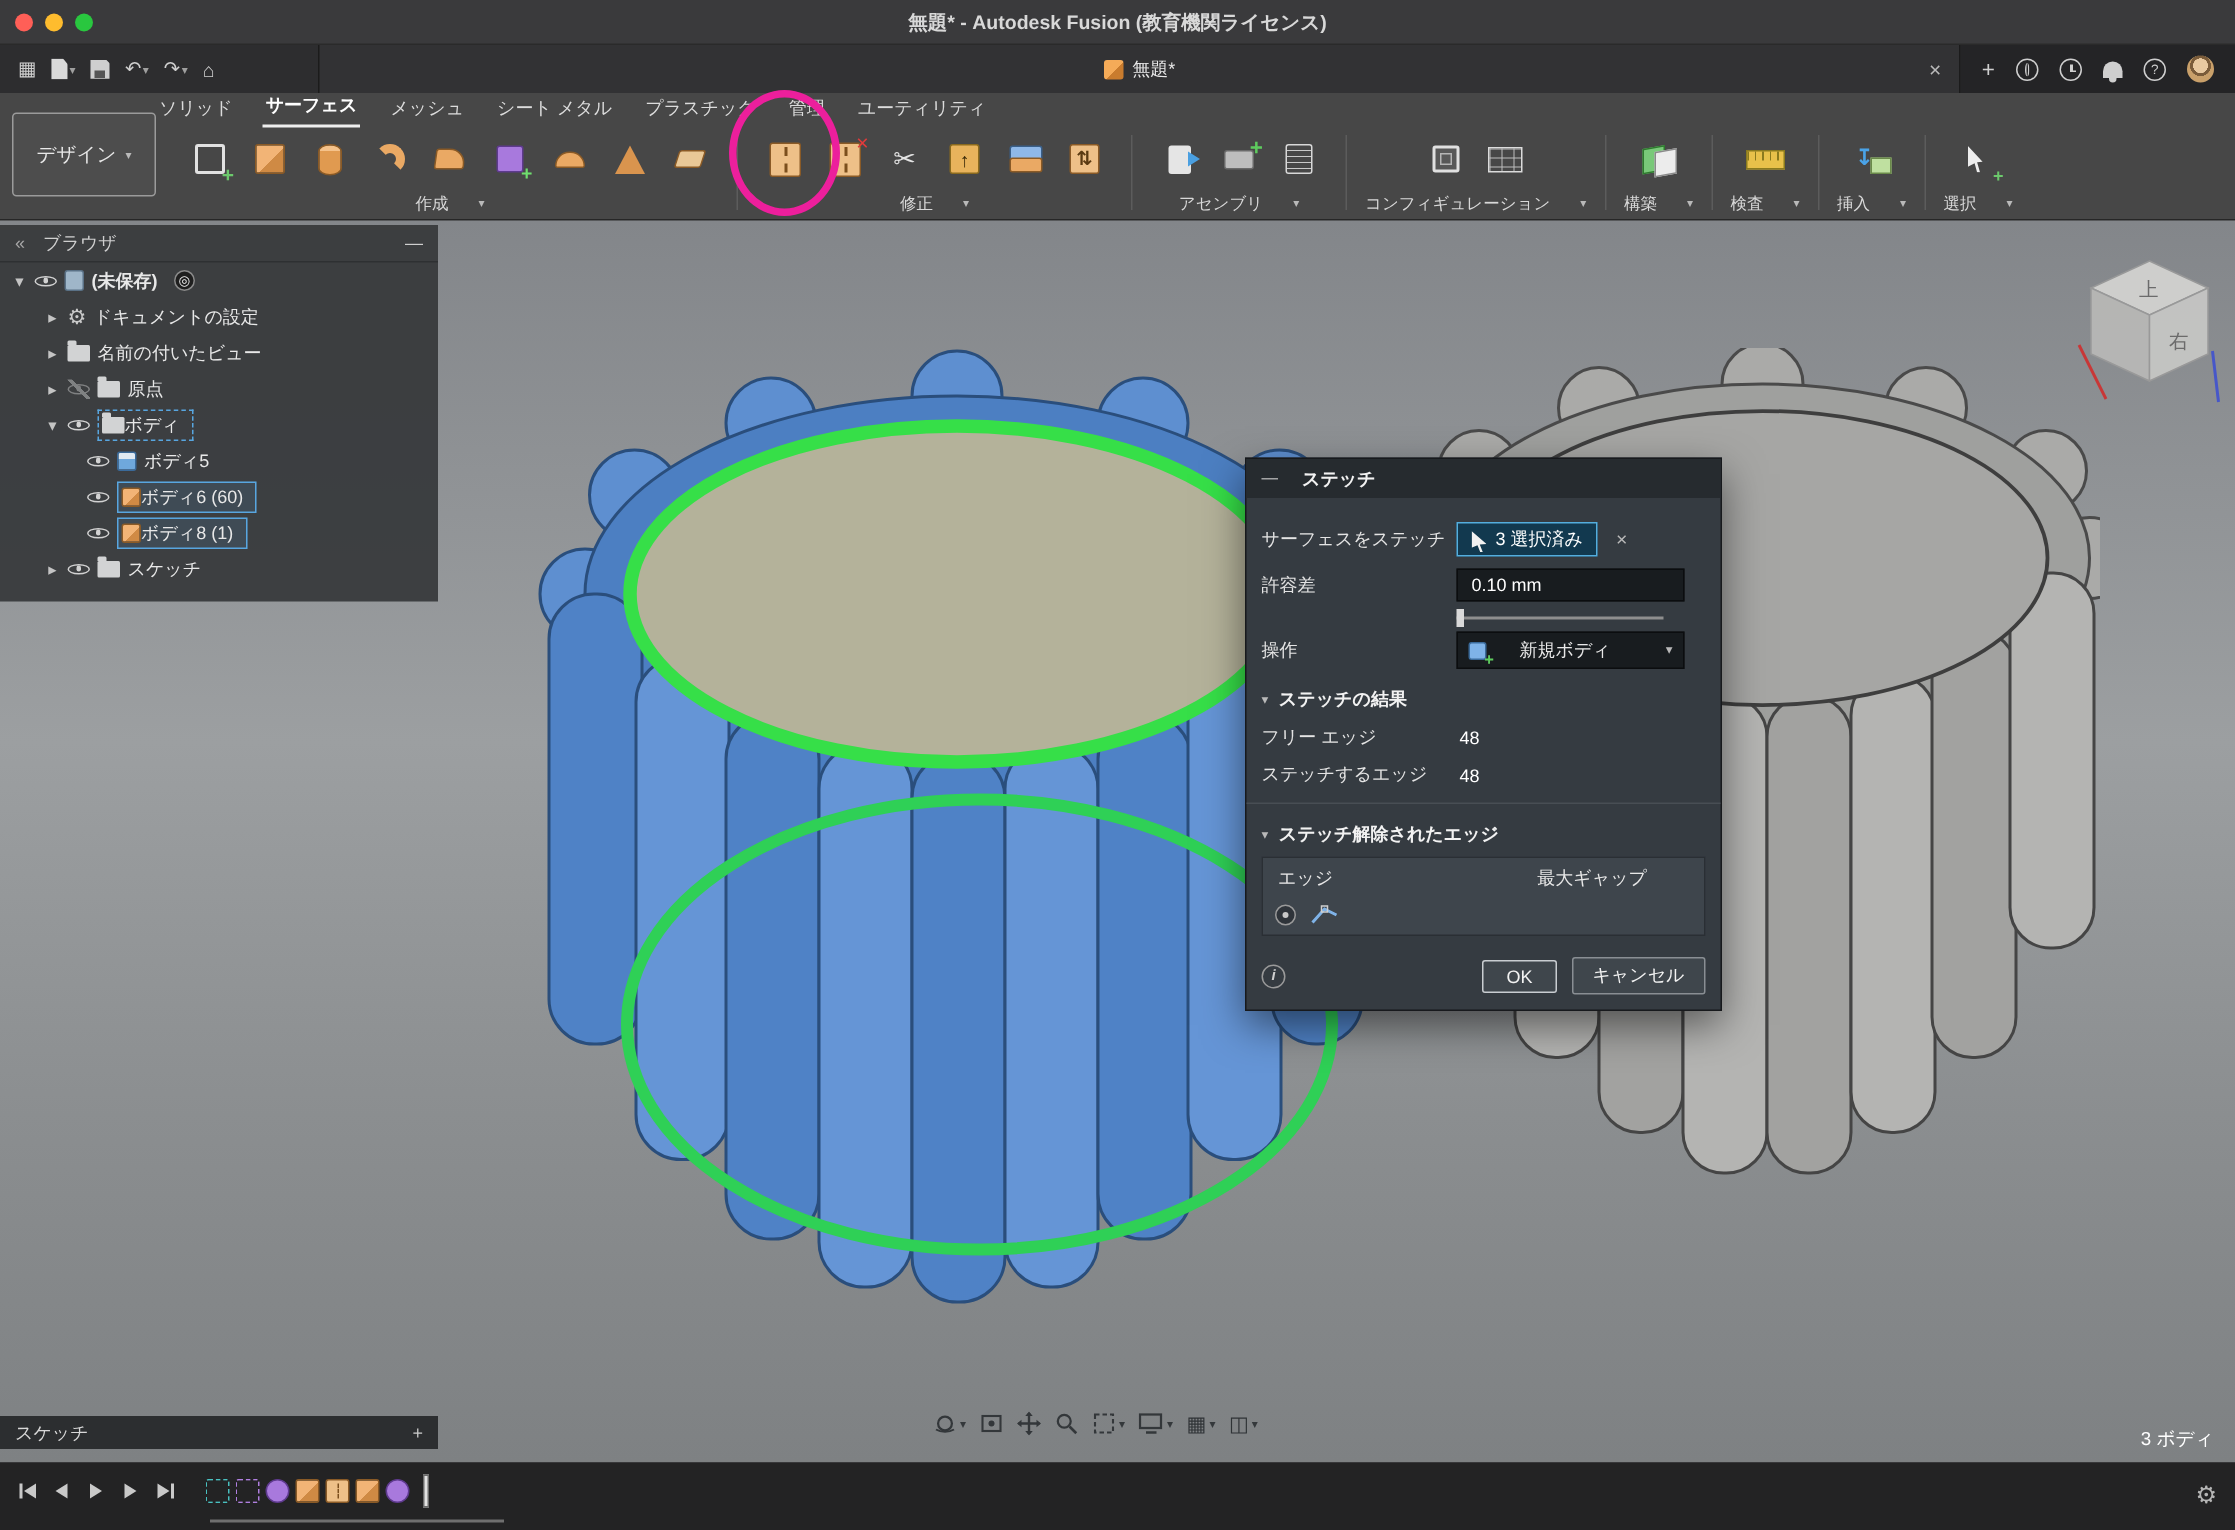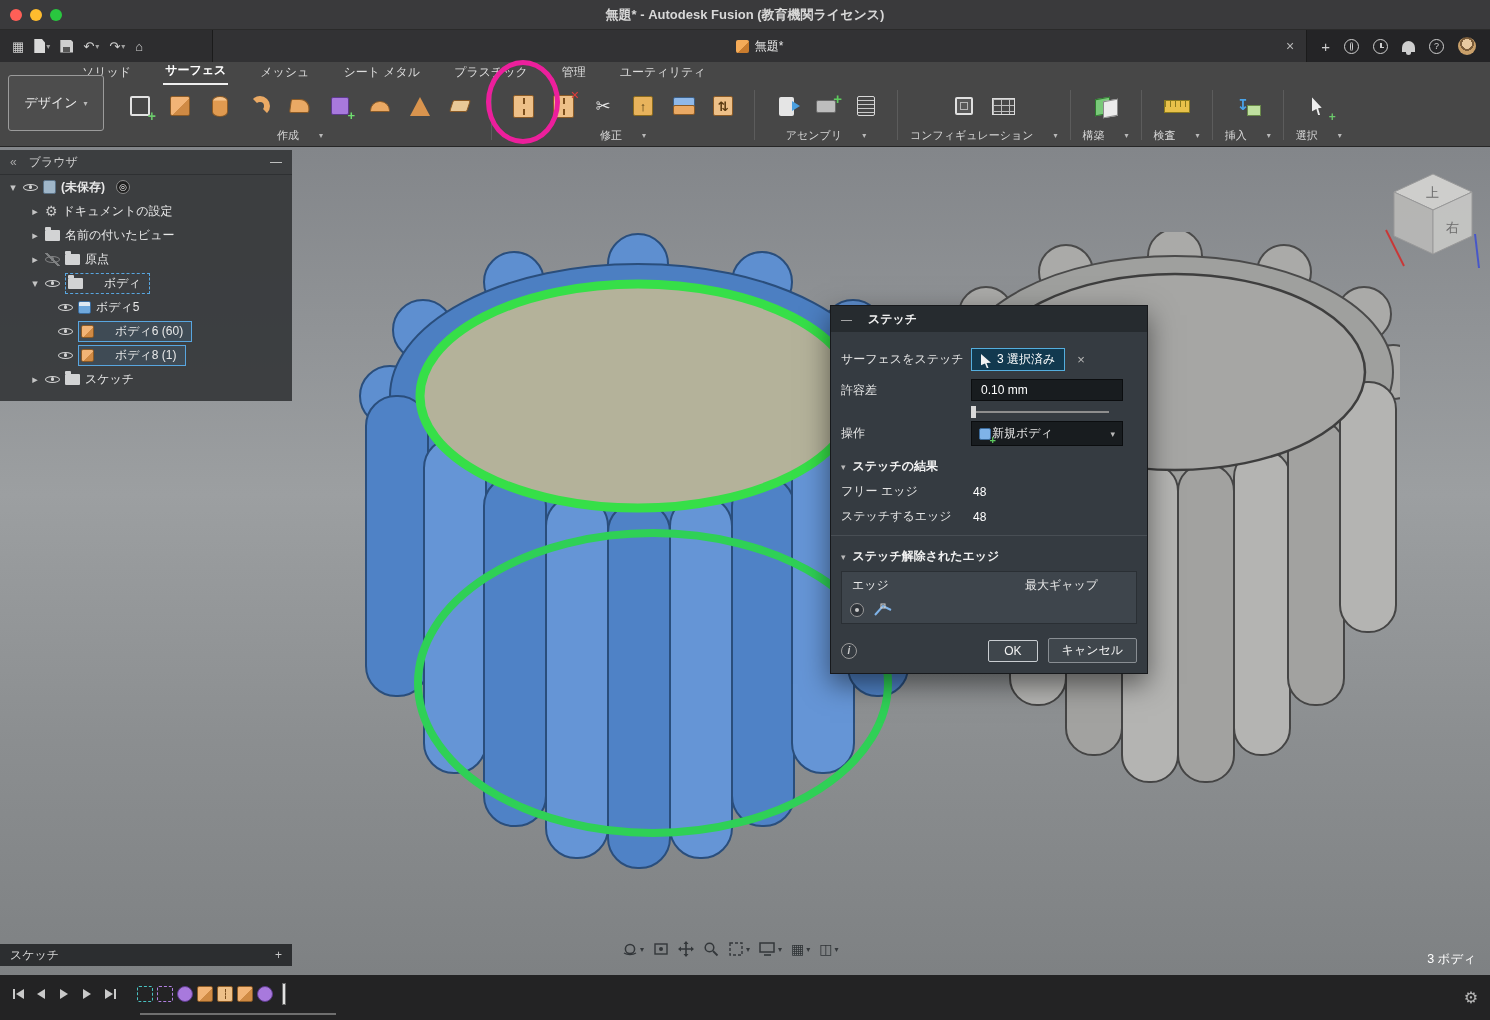--- a/index.html
+++ b/index.html
@@ -28,21 +28,21 @@
   .circ-ic{width:15px;height:15px;border:1.4px solid #cfcfcf;border-radius:50%;display:flex;align-items:center;justify-content:center;font-size:9px;color:#cfcfcf;position:relative}
   .globe::after{content:'';position:absolute;inset:2px 5px;border-left:1px solid #cfcfcf;border-right:1px solid #cfcfcf;border-radius:50%}
   .clock::after{content:'';position:absolute;left:6px;top:3px;width:1.5px;height:5px;background:#cfcfcf}
   .clock::before{content:'';position:absolute;left:6px;top:7px;width:4px;height:1.5px;background:#cfcfcf}
   .bell{width:13px;height:11px;background:#cfcfcf;border-radius:7px 7px 0 0;position:relative}
   .bell::after{content:'';position:absolute;left:4px;bottom:-3px;width:5px;height:3px;background:#cfcfcf;border-radius:0 0 3px 3px}
   .avatar{width:18px;height:18px;border-radius:50%;background:radial-gradient(circle at 50% 38%,#e8c9a0 0 34%,#7a5c3a 35% 48%,#c9a06a 49%)}
 
   
   .ribbon{position:absolute;top:62px;left:0;right:0;height:85px;background:#474747;border-bottom:1px solid #262626}
-  .rtabs{display:flex;gap:30px;padding-left:80px;height:23px;align-items:flex-end}
+  .rtabs{display:flex;gap:18px;padding-left:104px;height:23px;align-items:flex-end}
   .rtab{color:#dcdcdc;padding:2px 2px 4px}
   .rtab.active{color:#fff;font-weight:bold;border-bottom:2px solid #efefef}
   .design-btn{position:absolute;left:8px;top:13px;width:96px;height:56px;border:1px solid #9b9b9b;border-radius:3px;display:flex;align-items:center;justify-content:center;gap:6px;background:#4d4d4d;font-size:13px}
   .rtools{display:flex;align-items:stretch;height:60px;padding-left:112px}
   .grp{display:flex;flex-direction:column;align-items:center;padding:0 9px}
   .grp-icons{display:flex;align-items:center;height:42px;gap:2px}
   .tool{width:38px;height:40px;display:flex;align-items:center;justify-content:center;border-radius:3px;position:relative}
   .grp-label{font-size:11px;color:#d8d8d8;display:flex;gap:20px;align-items:center;margin-top:1px}
   .caret{font-size:8px;color:#b9b9b9}
   .vsep{width:1px;background:#5c5c5c;margin:5px 3px}
@@ -112,41 +112,41 @@
   .eye::after{content:'';position:absolute;left:5.5px;top:4.8px;width:3.5px;height:3.5px;background:#d2d2d2;border-radius:50%}
   .eye.off{opacity:.45;background:linear-gradient(45deg,transparent 46%,#d2d2d2 46% 56%,transparent 56%)}
   .ic{flex:none}
   .ic-doc{width:13px;height:14px;background:#9fb6c9;border-radius:2px;border:1px solid #5a7186}
   .ic-gear{color:#c9c9c9;font-size:14px;line-height:1}
   .ic-folder{width:15px;height:11px;background:#d2d3d4;border-radius:1px;position:relative}
   .ic-folder::before{content:'';position:absolute;top:-3px;left:0;width:6px;height:3px;background:#d2d3d4;border-radius:1px 1px 0 0}
   .ic-body-blue{width:13px;height:13px;border-radius:2px;background:linear-gradient(180deg,#dfe9f2 38%,#6fa8dc 38%);border:1px solid #3a6a9a}
   .ic-body-orange{width:13px;height:13px;border-radius:2px;background:linear-gradient(135deg,#f2b476 55%,#d08a44 55%);border:1px solid #8a5a26}
   .badge{width:14px;height:14px;border-radius:50%;background:#1f1f1f;border:1px solid #8a8a8a;color:#eee;display:flex;align-items:center;justify-content:center;font-size:9px;margin-left:6px}
-  .row-box{display:flex;align-items:center;gap:21px;padding:1px 8px 1px 2px;border:1px solid transparent}
+  .row-box{display:flex;align-items:center;gap:0;padding:1px 8px 1px 2px;border:1px solid transparent}
   .hl-solid{border-color:#58a6e0;background:rgba(88,166,224,.13)}
   .hl-dashed{border:1px dashed #58a6e0}
   .lbl{white-space:nowrap}
   .lbl.bold{font-weight:bold}
 
   
   .dialog{position:absolute;left:830px;top:305px;width:318px;background:#353b41;border:1px solid #17191c;box-shadow:0 10px 26px rgba(0,0,0,.5);z-index:20}
   .dlg-hd{height:26px;background:#262b2f;display:flex;align-items:center;padding:0 10px;gap:16px}
   .dlg-min{color:#c9c9c9;font-size:11px}
   .dlg-title{font-weight:bold;color:#f2f2f2}
   .dlg-body{padding:8px 10px 2px}
   .drow{display:flex;align-items:center;margin:8px 0}
   .dlabel{width:130px;flex:none;color:#e4e4e4}
   .sel-chip{display:flex;align-items:flex-end;gap:6px;background:#12394f;border:1px solid #54aede;padding:2px 9px;color:#fff}
   .cursor-ic{width:10px;height:14px;background:#f2f2f2;clip-path:polygon(0 0,100% 62%,55% 64%,75% 100%,58% 100%,40% 68%,0 80%)}
   .chip-x{margin-left:12px;color:#b9b9b9;font-size:13px}
   .dinput{width:152px;background:#181c1f;border:1px solid #0b0d0f;padding:3px 9px;color:#fff}
   .slider{width:138px;height:2px;background:#8e8e8e;position:relative;margin-top:2px}
   .slider-handle{position:absolute;left:0;top:-5px;width:5px;height:12px;background:#d9d9d9}
-  .dselect{width:152px;background:#181c1f;border:1px solid #0b0d0f;padding:3px 7px;display:flex;align-items:center;gap:1px}
+  .dselect{width:152px;background:#181c1f;border:1px solid #0b0d0f;padding:3px 7px;display:flex;align-items:center;gap:22px}
   .dd-caret{margin-left:auto;color:#b9b9b9;font-size:9px}
   .op-ic{width:12px;height:12px;background:#7fb3e8;border:1px solid #3a6a9a;border-radius:2px;position:relative}
   .op-ic::after{content:'+';position:absolute;right:-6px;bottom:-7px;color:#5ecb5e;font-size:11px;font-weight:bold}
   .dsection{display:flex;gap:7px;align-items:center;font-weight:bold;margin:12px 0 4px;color:#f2f2f2}
   .tri{color:#b9b9b9;font-size:9px}
   .dval{color:#fff;padding-left:2px}
   .dsep{height:1px;background:#484e54;margin:10px -10px 2px}
   .dtable{background:#3e454c;border:1px solid #2a2f34;margin:6px 0 4px}
   .dthead{display:flex;justify-content:space-between;padding:5px 10px 3px;color:#e8e8e8}
   .dthead span:last-child{margin-right:28px}

